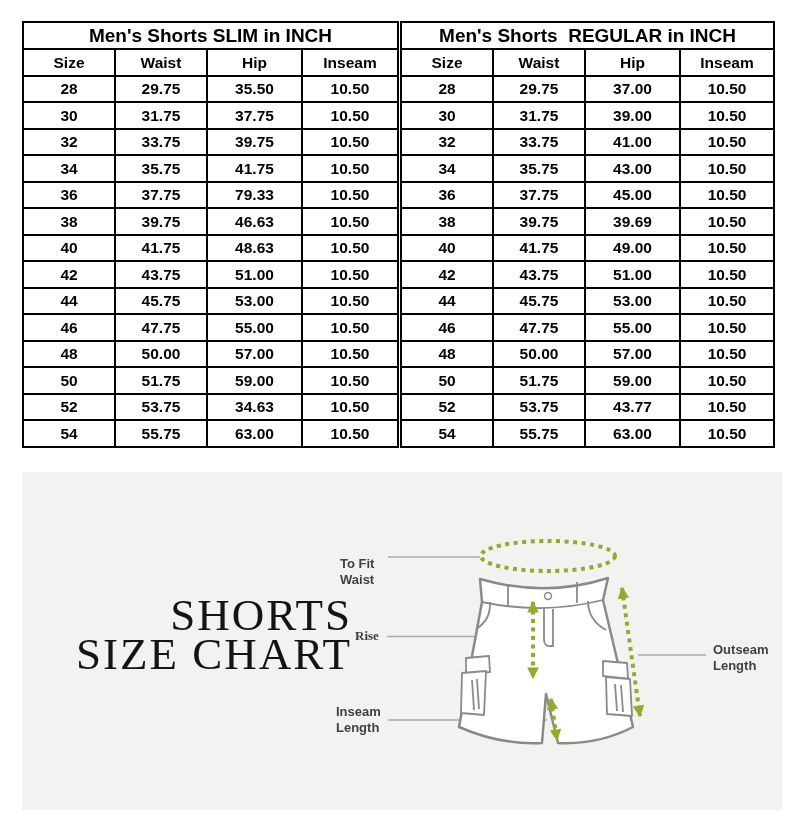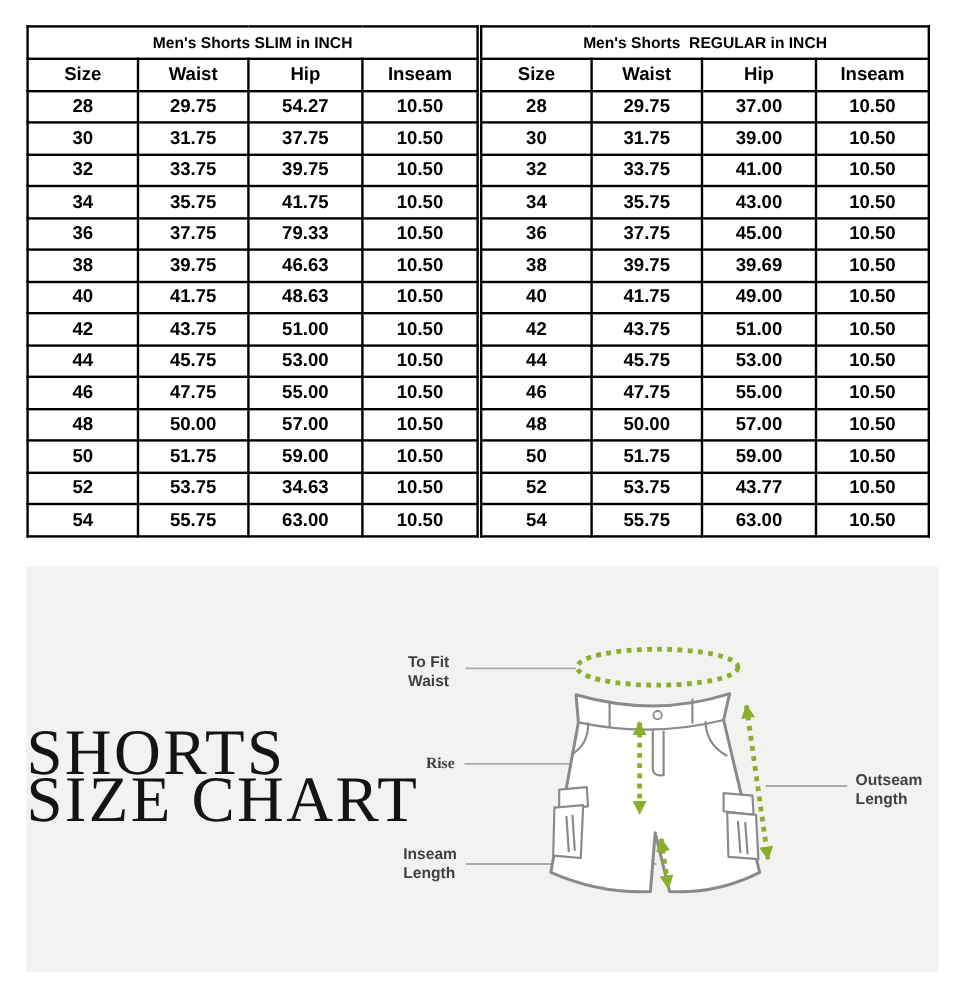--- a/index.html
+++ b/index.html
@@ -20,39 +20,39 @@
     background:#fff;color:#000;
   }
   table.size-table th,table.size-table td{
     border:2px solid #000;
     text-align:center;vertical-align:middle;
     font-weight:700;font-size:15.5px;
     height:24.5px;padding:0;line-height:1;
     overflow:hidden;white-space:pre;
   }
   table.size-table th.tbl-title{
-    font-size:13px;height:25px;
+    font-size:19px;height:25px;
   }
   
   .panel{
     position:absolute;left:22px;top:472px;width:760px;height:338px;
     background:var(--panel-background);
   }
   .big-title{
-    position:absolute;left:0;top:136px;width:330px;
-    text-align:left;
+    position:absolute;left:0;top:124px;width:330px;
+    text-align:right;
     font-family:"Liberation Serif",serif;
-    font-size:54px;line-height:39px;letter-spacing:2px;
+    font-size:45px;line-height:39px;letter-spacing:2px;
     color:#141414;font-weight:400;
   }
   .diag-label{
     position:absolute;
     font-size:13px;line-height:16px;font-weight:700;color:#414141;
   }
-  .lbl-waist{left:318px;top:72px;}
+  .lbl-waist{left:318px;top:84px;}
   .lbl-rise{left:333px;top:156px;font-family:Liberation Serif, serif;}
   .lbl-inseam{left:314px;top:232px;}
   .lbl-outseam{left:691px;top:170px;}
   svg.diag{position:absolute;left:0;top:0;}
   .ptr{stroke:var(--pointer-gray);stroke-width:1.5;fill:none;}
   .body-shape{fill:#ffffff;stroke:var(--outline-gray);stroke-width:2.5;stroke-linejoin:round;}
   .ln{stroke:var(--outline-gray);stroke-width:1.8;fill:none;stroke-linejoin:round;}
   .pocket{fill:#ffffff;stroke:var(--outline-gray);stroke-width:1.8;stroke-linejoin:round;}
   .btn{fill:#ffffff;stroke:var(--outline-gray);stroke-width:1.5;}
   .meas{stroke:var(--accent-green);stroke-width:4;fill:none;stroke-dasharray:4 4.5;}
@@ -76,21 +76,21 @@
       <th>Size</th>
       <th>Waist</th>
       <th>Hip</th>
       <th>Inseam</th>
     </tr>
   </thead>
   <tbody>
       <tr>
         <td>28</td>
         <td>29.75</td>
-        <td>54.27</td>
+        <td>35.50</td>
         <td>10.50</td>
       </tr>
       <tr>
         <td>30</td>
         <td>31.75</td>
         <td>37.75</td>
         <td>10.50</td>
       </tr>
       <tr>
         <td>32</td>

